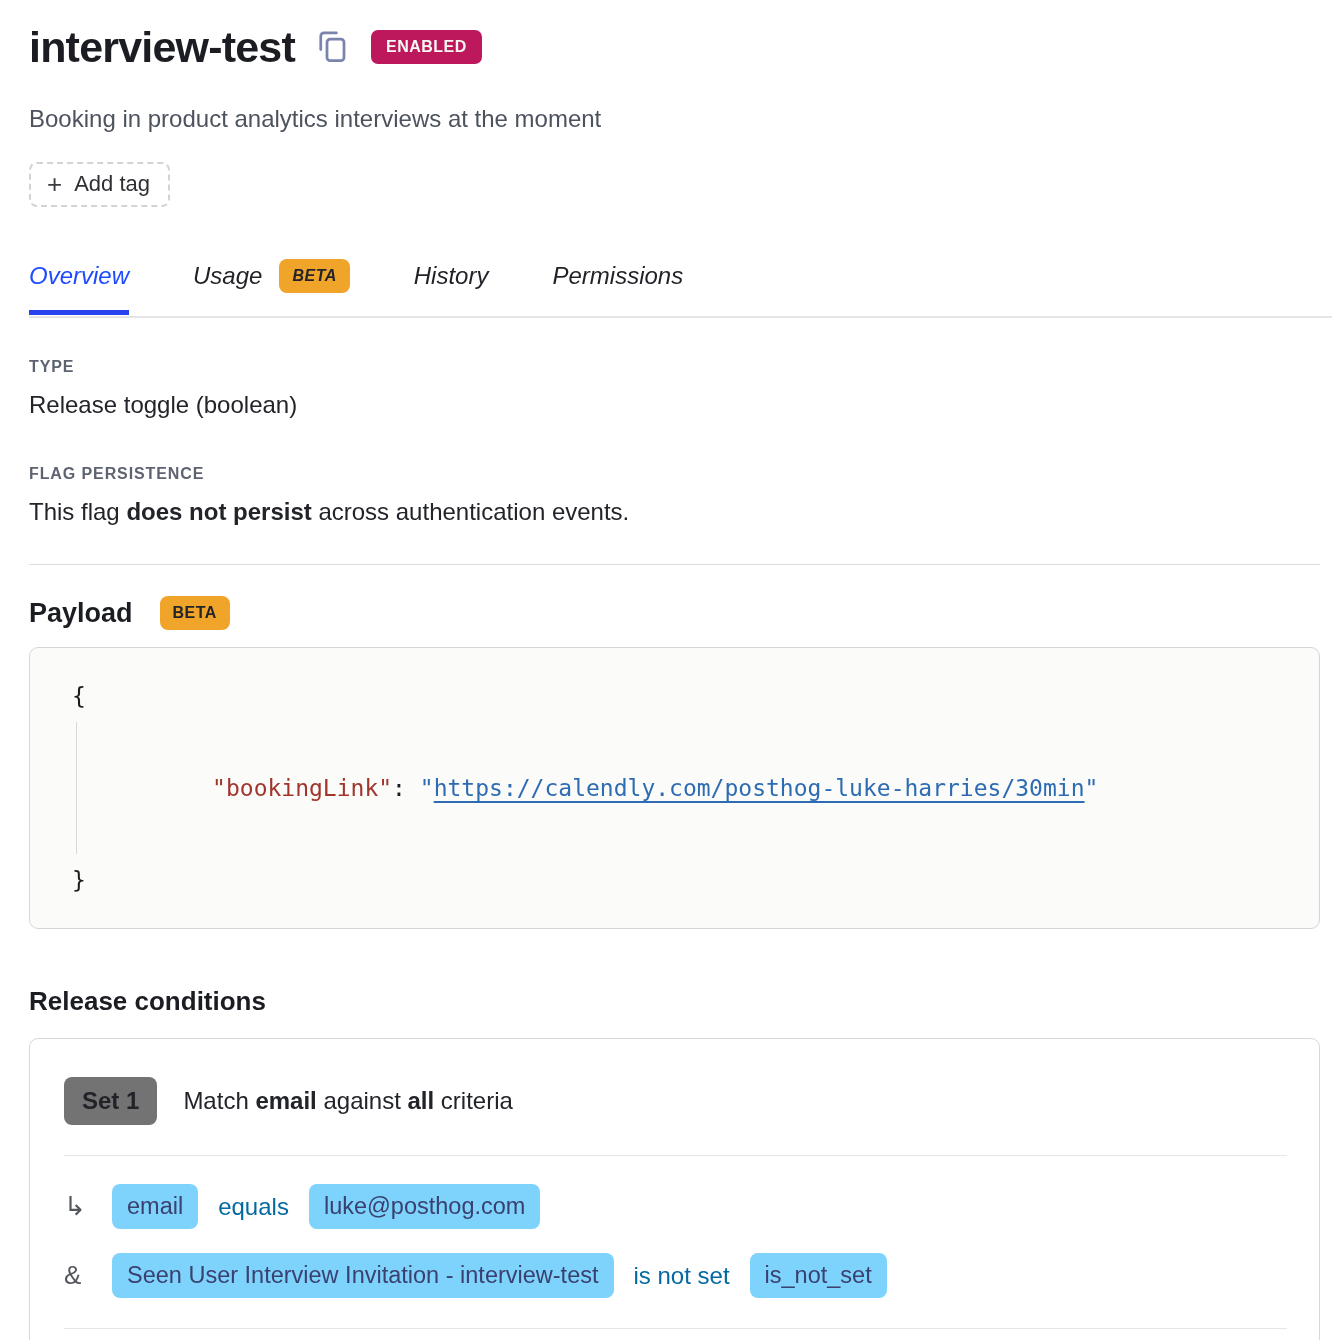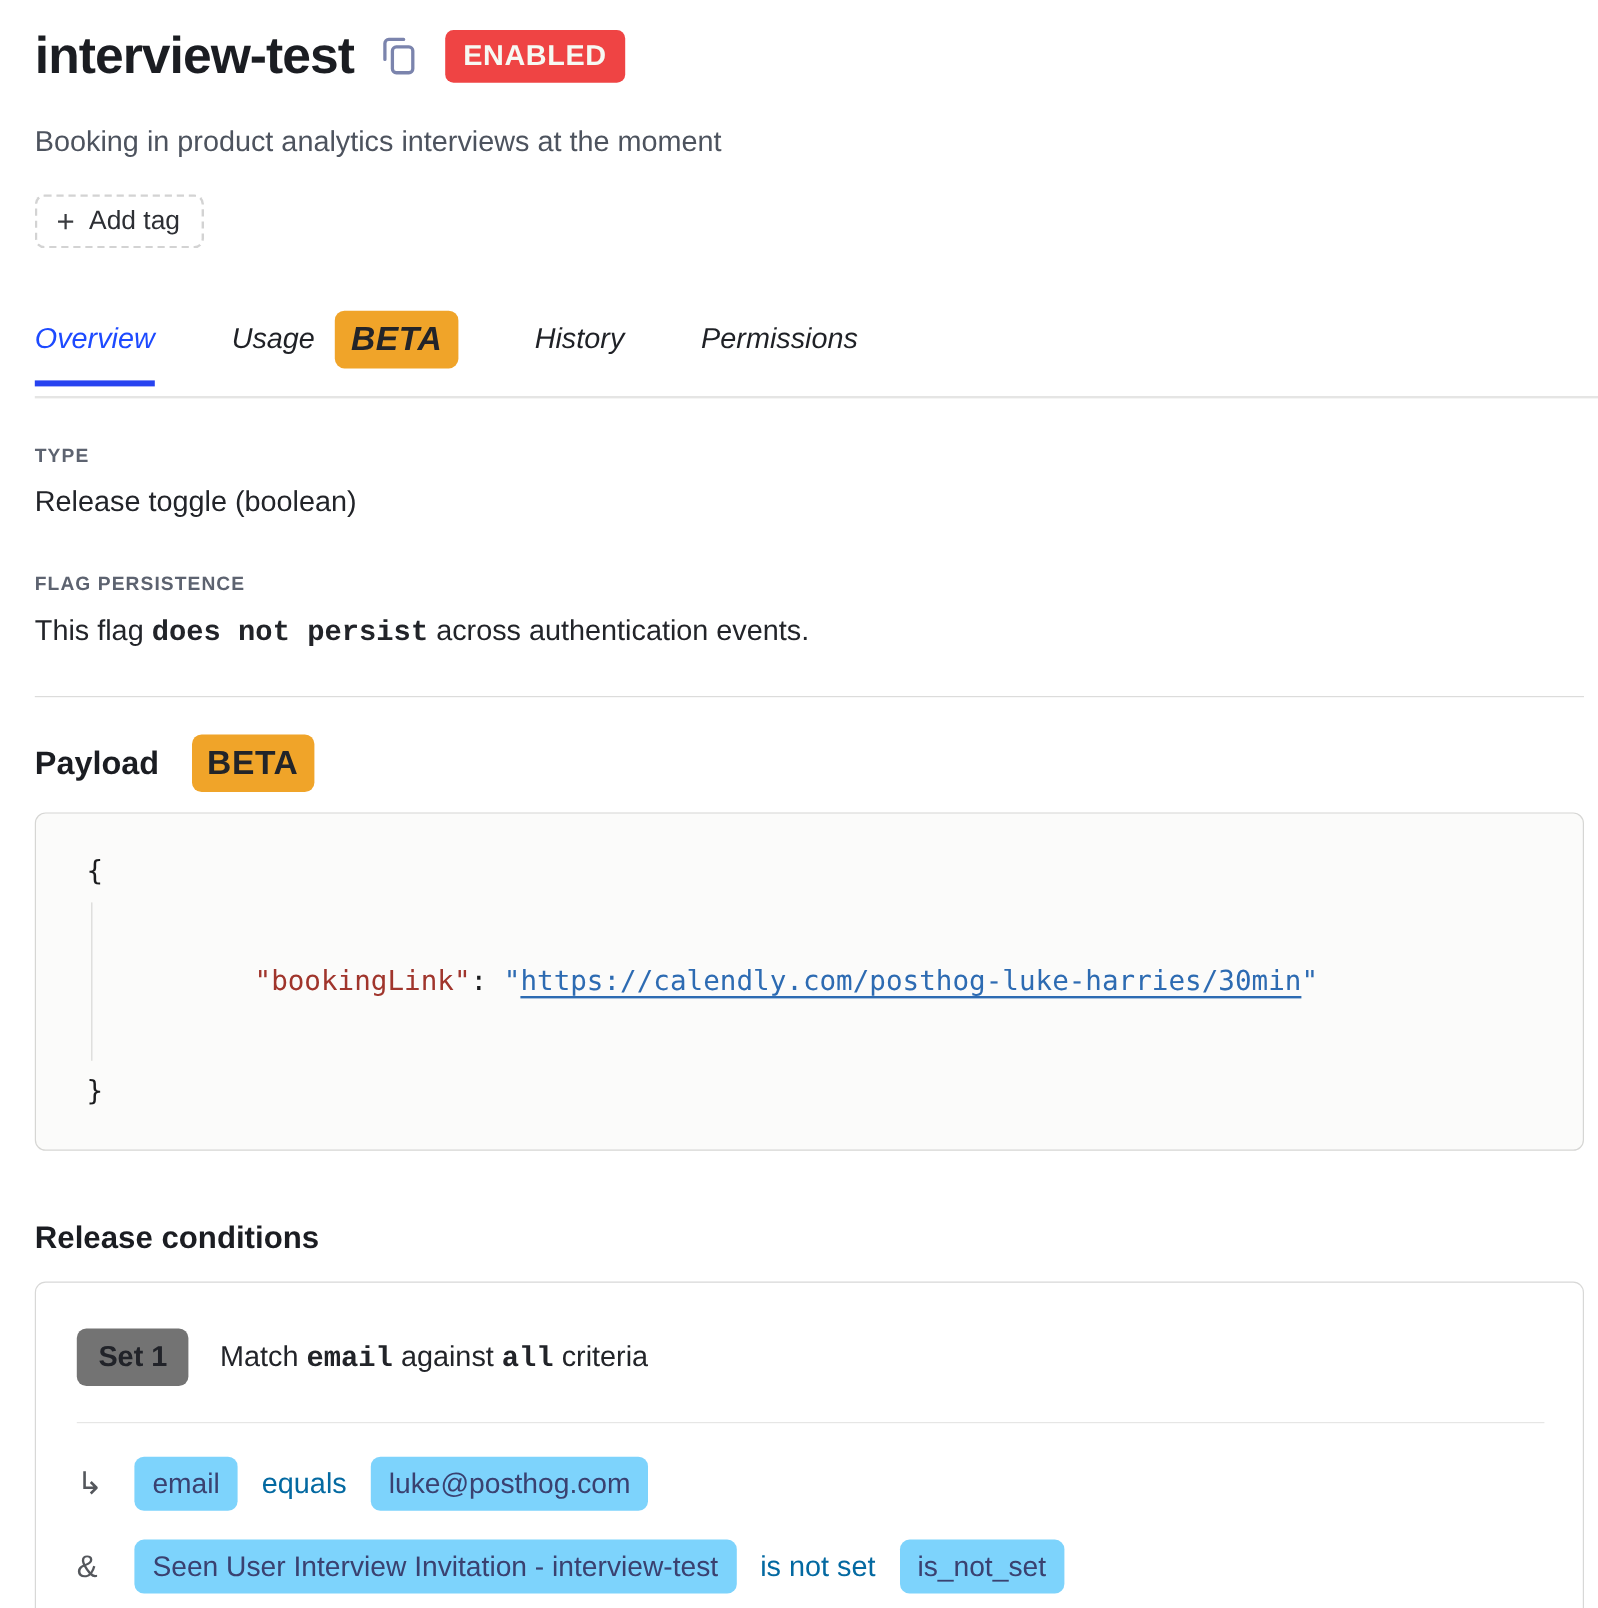--- a/index.html
+++ b/index.html
@@ -14,22 +14,22 @@
   .page { padding: 18px 12px 0 29px; }
 
   
   .header-row { display: flex; align-items: center; gap: 16px; }
   .page-title {
     margin: 0; font-size: 43px; font-weight: 700;
     color: #1b1d22; letter-spacing: -0.8px; line-height: 58px;
   }
   .copy-btn { display: inline-flex; align-items: center; margin-left: 6px; cursor: pointer; }
   .badge-enabled {
-    background: #ef4444; color: #f6f9f3;
-    font-size: 24px; font-weight: 700; letter-spacing: 0.5px;
+    background: #be185d; color: #f6f9f3;
+    font-size: 16px; font-weight: 700; letter-spacing: 0.5px;
     padding: 8px 15px; border-radius: 7px; margin-left: 8px;
   }
   .description { margin-top: 28px; font-size: 24px; color: #4d535e; line-height: 30px; }
   .add-tag-btn {
     margin-top: 28px; display: inline-flex; align-items: center; gap: 12px;
     border: 2px dashed #d3d3d3; border-radius: 8px;
     padding: 7px 18px 8px 16px; font-size: 22px; color: #2d2f34;
     background: #fff; cursor: pointer;
   }
   .add-tag-btn .plus { font-size: 26px; font-weight: 400; color: #3a3c40; line-height: 24px; }
@@ -43,32 +43,32 @@
   }
   .tab {
     display: flex; align-items: center; gap: 17px;
     font-size: 24px; color: #1f2126; padding-bottom: 20px;
     border-bottom: 5px solid transparent; margin-bottom: -2px;
     cursor: pointer;
   }
   .tab.active { color: #1d4aff; border-bottom-color: #2743f0; }
   .badge-beta {
     background: #f0a429; color: #222429;
-    font-size: 28px; font-weight: 700; letter-spacing: 0.5px;
+    font-size: 16px; font-weight: 700; letter-spacing: 0.5px;
     padding: 8px 13px; border-radius: 8px;
   }
 
   
   .field-label {
     margin-top: 40px; font-size: 16px; font-weight: 700;
     color: #5d6370; letter-spacing: 0.9px;
   }
   .field-value { margin-top: 13px; font-size: 24px; color: #222429; line-height: 31px; }
   .field-label.second { margin-top: 45px; }
-  b, strong { font-weight: 700; font-family: Liberation Mono, monospace; }
+  b, strong { font-weight: 700; }
 
   .divider { border: none; border-top: 1px solid #dcdcdb; margin: 37px 0 0 0; }
 
   
   .payload-head { margin-top: 31px; display: flex; align-items: center; gap: 27px; }
   .section-title { margin: 0; font-size: 27px; font-weight: 700; color: #1b1d22; }
   .code-box {
     margin-top: 17px;
     border: 1px solid #d6d6d4; border-radius: 9px;
     background: #fbfbfa;

